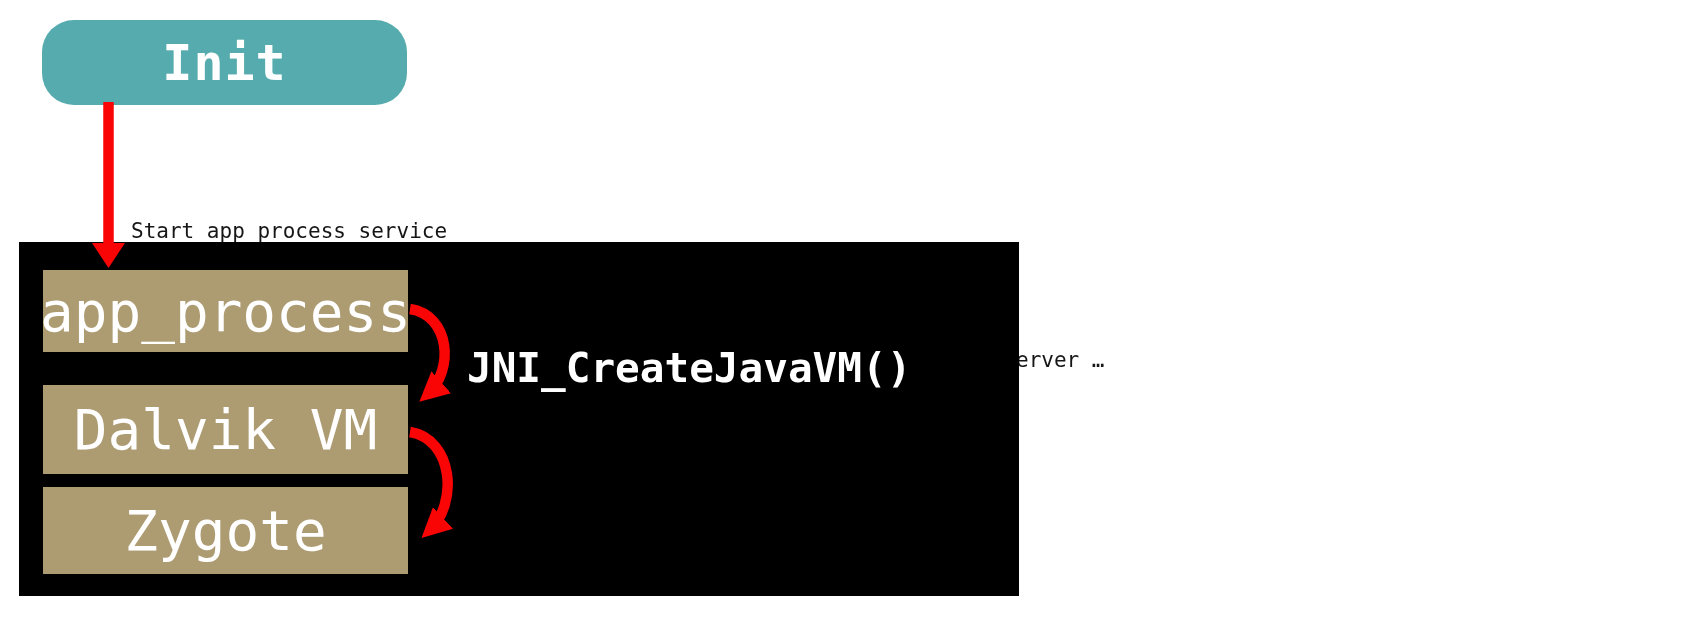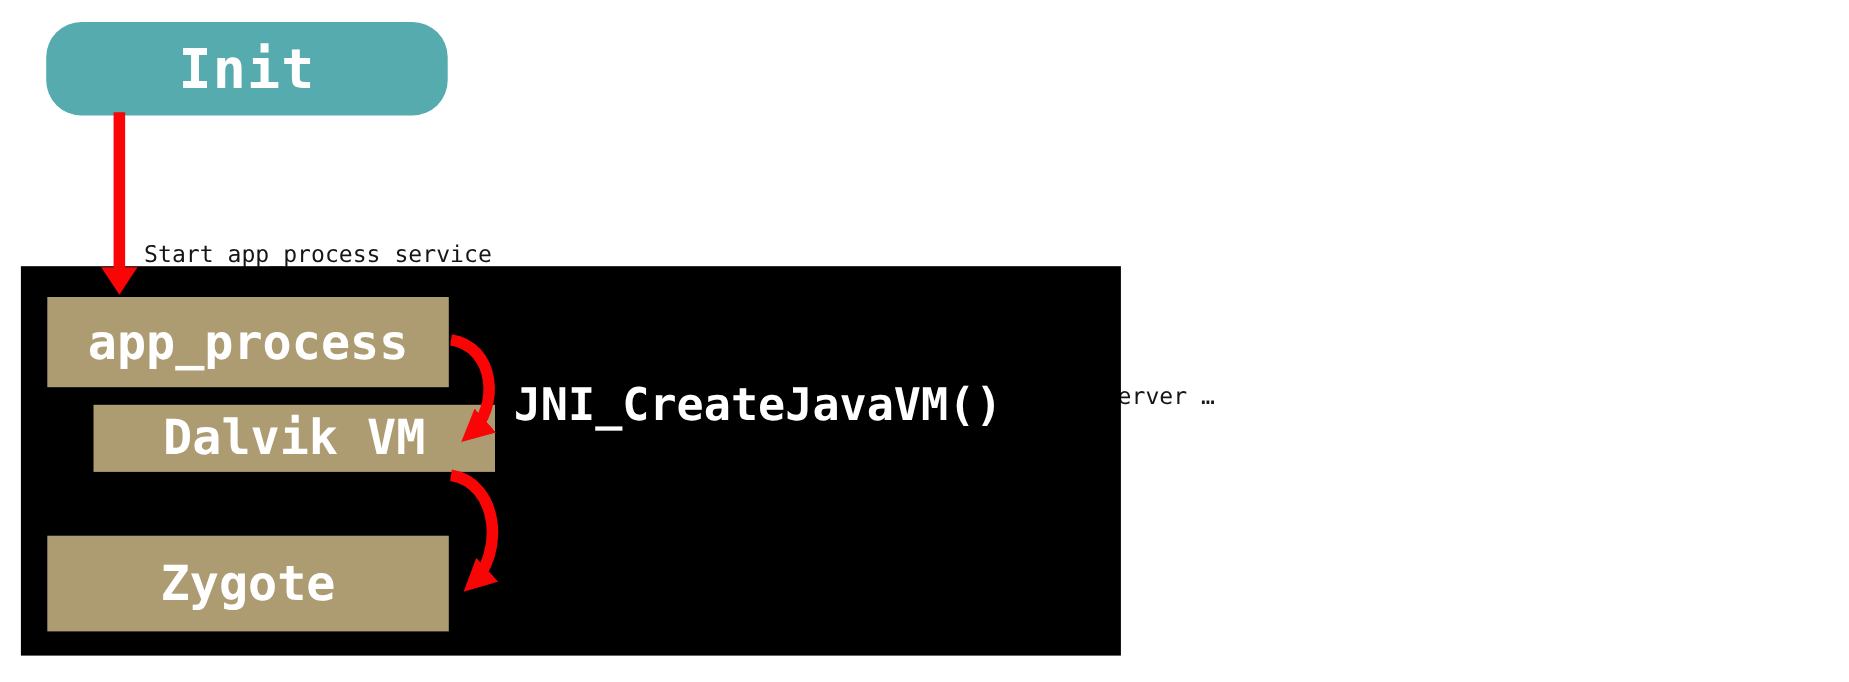--- a/index.html
+++ b/index.html
@@ -45,25 +45,25 @@
 
   .pbox {
     position: absolute;
     left: 43px;
     width: 365px;
     background: var(--tan, #AD9B72);
     display: flex; align-items: center; justify-content: center;
   }
   .pbox .box-label {
     color: var(--white, #ffffff);
-    font-weight: bold;
-    font-size: 44px;
+    font-weight: normal;
+    font-size: 56px;
   }
   .pbox-0 { top: 270px; height: 82px; }
-  .pbox-1 { top: 368px; height: 61px; margin-left: 42px; }
+  .pbox-1 { top: 385px; height: 89px; }
   .pbox-2 { top: 487px; height: 87px; }
 
   .call-label {
     position: absolute;
     color: var(--white, #ffffff);
     font-weight: bold;
     font-size: 41px;
     white-space: pre;
   }
   .call-0 { left: 467px; top: 344px; }

